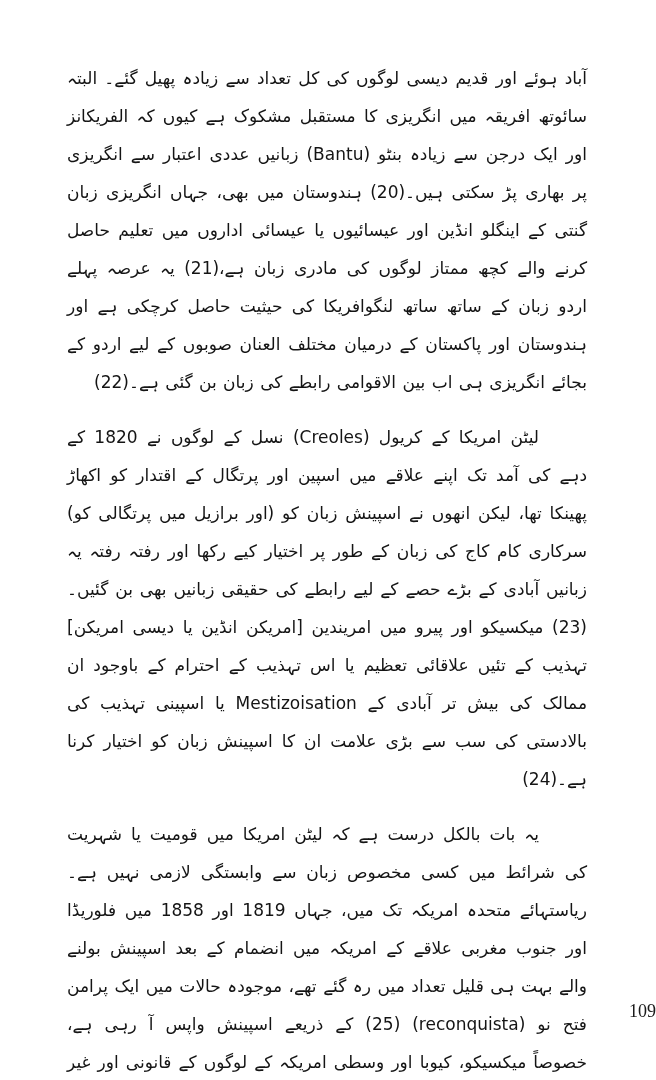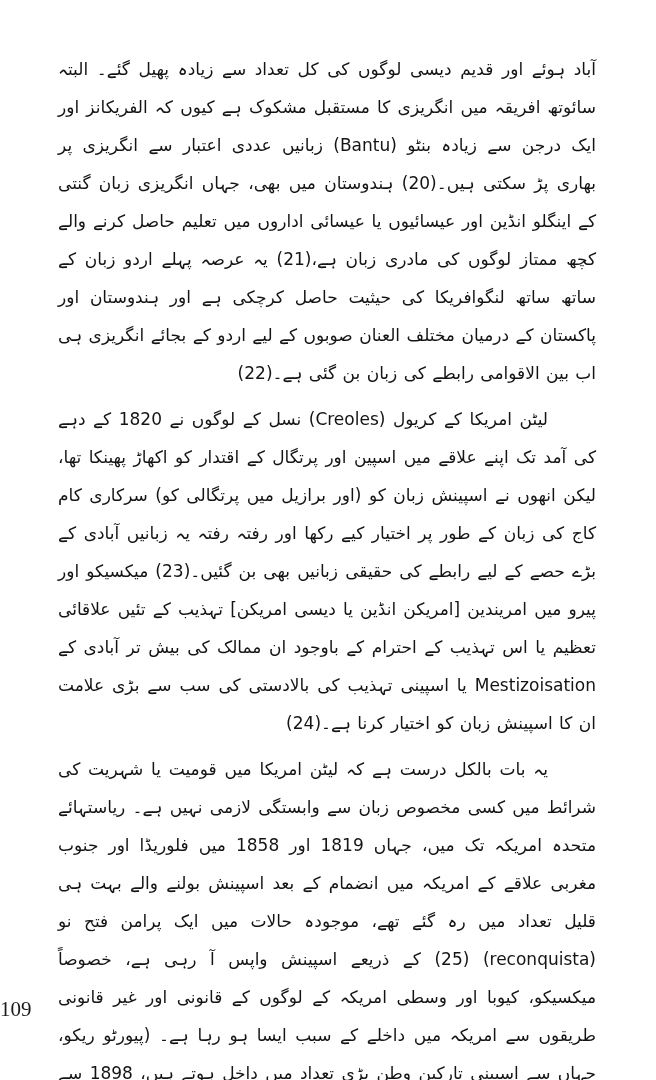--- a/index.html
+++ b/index.html
@@ -23,34 +23,34 @@
   }
   .text-block {
     font-family: "DejaVu Sans", sans-serif;
     font-size: 17px;
     color: #141414;
     line-height: 38px;
     text-align: justify;
     text-align-last: right;
   }
   .para {
-    margin: 8px;
+    margin: 17px;
     word-spacing: 1px;
   }
   .para.indented {
     text-indent: 48px;
   }
   .page-number {
     position: absolute;
     bottom: 58px;
     left: 0;
     right: 0;
-    text-align: left;
+    text-align: right;
     font-family: "Liberation Serif", "DejaVu Serif", serif;
-    font-size: 21px;
+    font-size: 18px;
     color: #1a1a1a;
     direction: ltr;
   }
 </style>
 </head>
 <body>
 
 <div class="page">
   <div class="text-block">
     <p class="para">آباد ہوئے اور قدیم دیسی لوگوں کی کل تعداد سے زیادہ پھیل گئے۔ البتہ سائوتھ افریقہ میں انگریزی کا مستقبل مشکوک ہے کیوں کہ الفریکانز اور ایک درجن سے زیادہ بنٹو (Bantu) زبانیں عددی اعتبار سے انگریزی پر بھاری پڑ سکتی ہیں۔(20) ہندوستان میں بھی، جہاں انگریزی زبان گنتی کے اینگلو انڈین اور عیسائیوں یا عیسائی اداروں میں تعلیم حاصل کرنے والے کچھ ممتاز لوگوں کی مادری زبان ہے،(21) یہ عرصہ پہلے اردو زبان کے ساتھ ساتھ لنگوافریکا کی حیثیت حاصل کرچکی ہے اور ہندوستان اور پاکستان کے درمیان مختلف العنان صوبوں کے لیے اردو کے بجائے انگریزی ہی اب بین الاقوامی رابطے کی زبان بن گئی ہے۔(22)</p>

